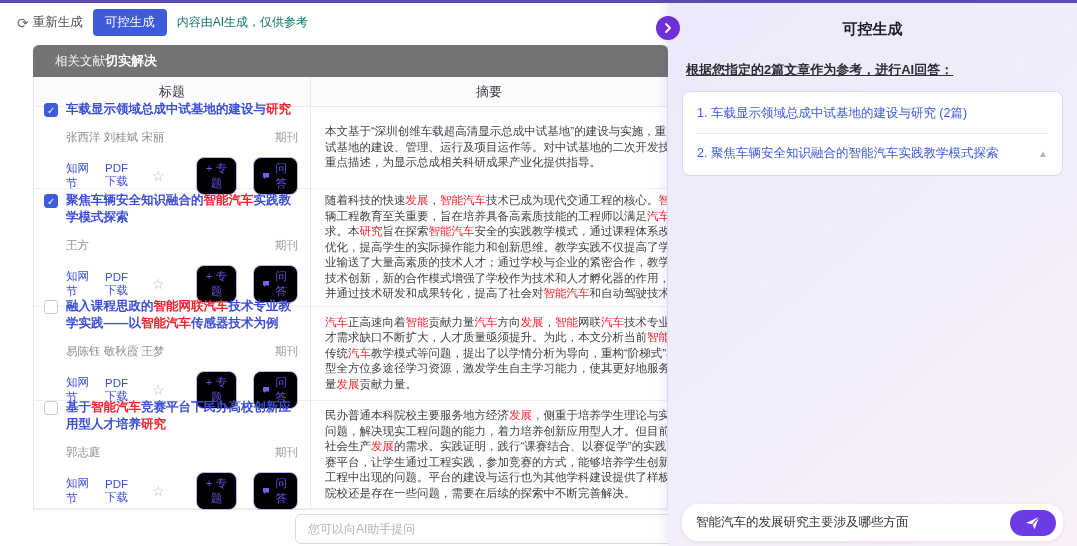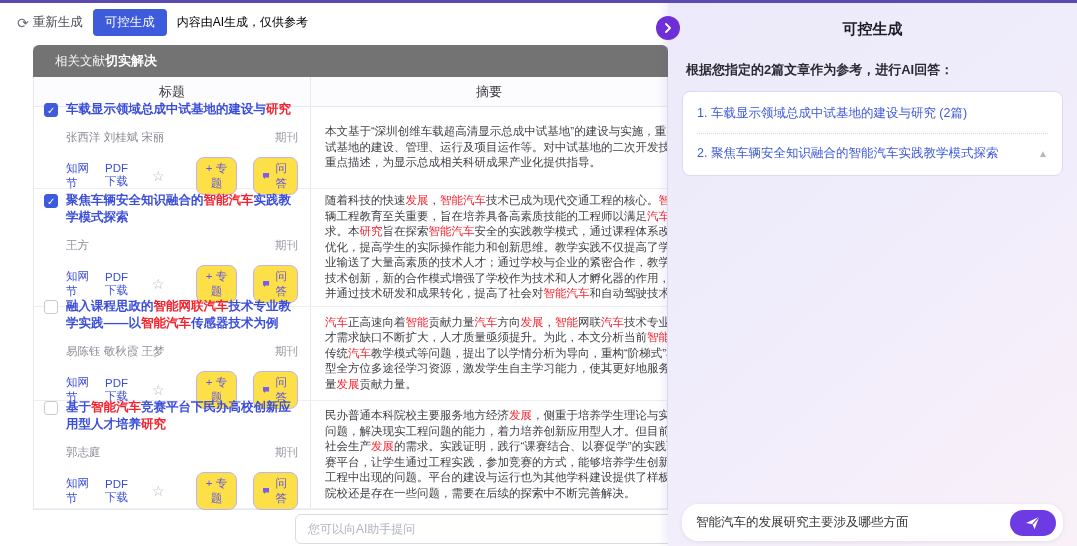--- a/index.html
+++ b/index.html
@@ -6,21 +6,21 @@
   html,body { width:1077px; height:546px; }
   body { font-family:"Liberation Sans","DejaVu Sans",sans-serif; background:#fff; position:relative; overflow:hidden; }
 
   .topline { position:absolute; left:0; top:0; width:1077px; height:3px; background:#5b4ab0; }
 
   
   .toolbar { position:absolute; left:17px; top:9px; display:flex; align-items:center; gap:10px; }
   .regen { display:inline-flex; align-items:center; gap:4px; color:#4a4a52; font-size:12.5px; cursor:pointer; }
   .regen .ric { color:#6a6a74; font-size:14px; line-height:1; }
   .ctrl-btn { background:#3e5bdb; color:#fff; border:none; border-radius:4px; font-size:12.5px; padding:5px 12px; cursor:pointer; font-family:inherit; }
-  .disclaimer { color:#000000; font-size:12px; }
+  .disclaimer { color:#0f766e; font-size:12px; }
 
   
   .table { position:absolute; left:33px; top:46px; width:635px; background:#fff; border:1px solid #e8e8f1; border-top:none; }
   .tabbar { height:32px; background:#737373; border-radius:6px 6px 0 0; display:flex; align-items:center; padding-left:22px; margin:-1px -1px 0 -1px; }
   .tab { color:#fff; font-size:12.5px; opacity:.92; cursor:pointer; }
   .tab.active { font-weight:700; font-size:13px; opacity:1; }
   .thead { display:flex; height:30px; border-bottom:1px solid #e8e8f1; background:#fcfcfe; }
   .th { display:flex; align-items:center; justify-content:center; font-size:13px; color:#3a3a42; }
   .th-title { width:277px; border-right:1px solid #e8e8f1; }
   .th-abs { flex:1; }
@@ -37,39 +37,39 @@
   .cb.checked { background:#3e5bdb; border-color:#3e5bdb; }
   .cb.checked::after { content:"✓"; color:#fff; font-size:10px; position:absolute; left:2px; top:0; line-height:13px; }
   .title { color:#3b4ed8; font-weight:700; font-size:12.5px; line-height:17px; cursor:pointer; }
   .hl { color:#f5222d; }
   .a-line { display:flex; justify-content:space-between; padding-left:22px; font-size:11.5px; color:#8b8b96; }
   .pubtype { color:#9a9aa5; }
   .l-line { display:flex; align-items:center; gap:16px; padding-left:22px; }
   .link { color:#3b4ed8; font-size:11.5px; cursor:pointer; }
   .star { color:#b5b5c3; font-size:14px; line-height:1; cursor:pointer; }
   .spacer { flex:1; }
-  .pill { display:inline-flex; align-items:center; gap:4px; border:1px solid #beb4f2; color:#6453e6; background:#fde047; border-radius:8px; font-size:11.5px; padding:3px 8px; cursor:pointer; font-family:inherit; }
+  .pill { display:inline-flex; align-items:center; gap:4px; border:1px solid #beb4f2; color:#6453e6; background:#000000; border-radius:8px; font-size:11.5px; padding:3px 8px; cursor:pointer; font-family:inherit; }
   .pill svg { display:block; }
 
   .cell-abs { flex:1; overflow:hidden; display:flex; flex-direction:column; justify-content:center; padding-left:14px; }
   .abs-line { white-space:nowrap; font-size:11.5px; line-height:15.5px; color:#3f3f46; }
 
   
   .ask-wrap { position:absolute; left:295px; bottom:2px; width:400px; }
   .ask-wrap input { width:100%; height:30px; border:1px solid #d8dbe8; border-radius:6px; padding:0 12px; font-size:12px; color:#333; font-family:inherit; outline:none; }
   .ask-wrap input::placeholder { color:#b0b3bf; }
 
   
   .panel { position:absolute; left:668px; top:0; width:409px; height:546px;
            background:linear-gradient(140deg,#ecE9fa 0%,#efecfb 40%,#f6effa 80%,#f9f1f7 100%);
            box-shadow:-3px 0 10px rgba(90,70,180,.12); border-top:3px solid #5b4ab0; }
   .collapse { position:absolute; left:-12px; top:13px; width:24px; height:24px; border-radius:50%;
               background:#6e2fd6; border:none; display:flex; align-items:center; justify-content:center; cursor:pointer; }
   .panel-title { text-align:center; font-weight:700; font-size:15px; color:#1c1c24; margin-top:17px; }
-  .panel-instr { margin:22px 18px 12px; font-weight:700; font-size:13px; color:#2b2b33; }
+  .panel-instr { margin:22px 18px 12px; font-weight:700; font-size:13px; color:#2b2b33;text-decoration:underline; }
   .ref-card { margin:0 14px; background:#fff; border:1px solid #ded7f8; border-radius:8px; padding:2px 14px; }
   .ref-item { display:flex; justify-content:space-between; align-items:center; color:#3c59d8; font-size:12.5px; padding:11px 0; cursor:pointer; }
   .ref-item + .ref-item { border-top:1px dotted #d8d8e8; }
   .tri { color:#b6b6c2; font-size:10px; }
   .panel-input-row { position:absolute; left:14px; right:14px; bottom:5px; height:37px; background:#fff; border-radius:16px;
                      display:flex; align-items:center; padding:0 7px 0 14px; box-shadow:0 1px 4px rgba(0,0,0,.08); }
   .panel-input-row input { flex:1; border:none; outline:none; font-size:12.5px; color:#333; font-family:inherit; background:transparent; }
   .send { width:46px; height:26px; border-radius:13px; background:#6c3be4; border:none; display:flex; align-items:center; justify-content:center; cursor:pointer; flex:none; }
 </style>
 </head>

